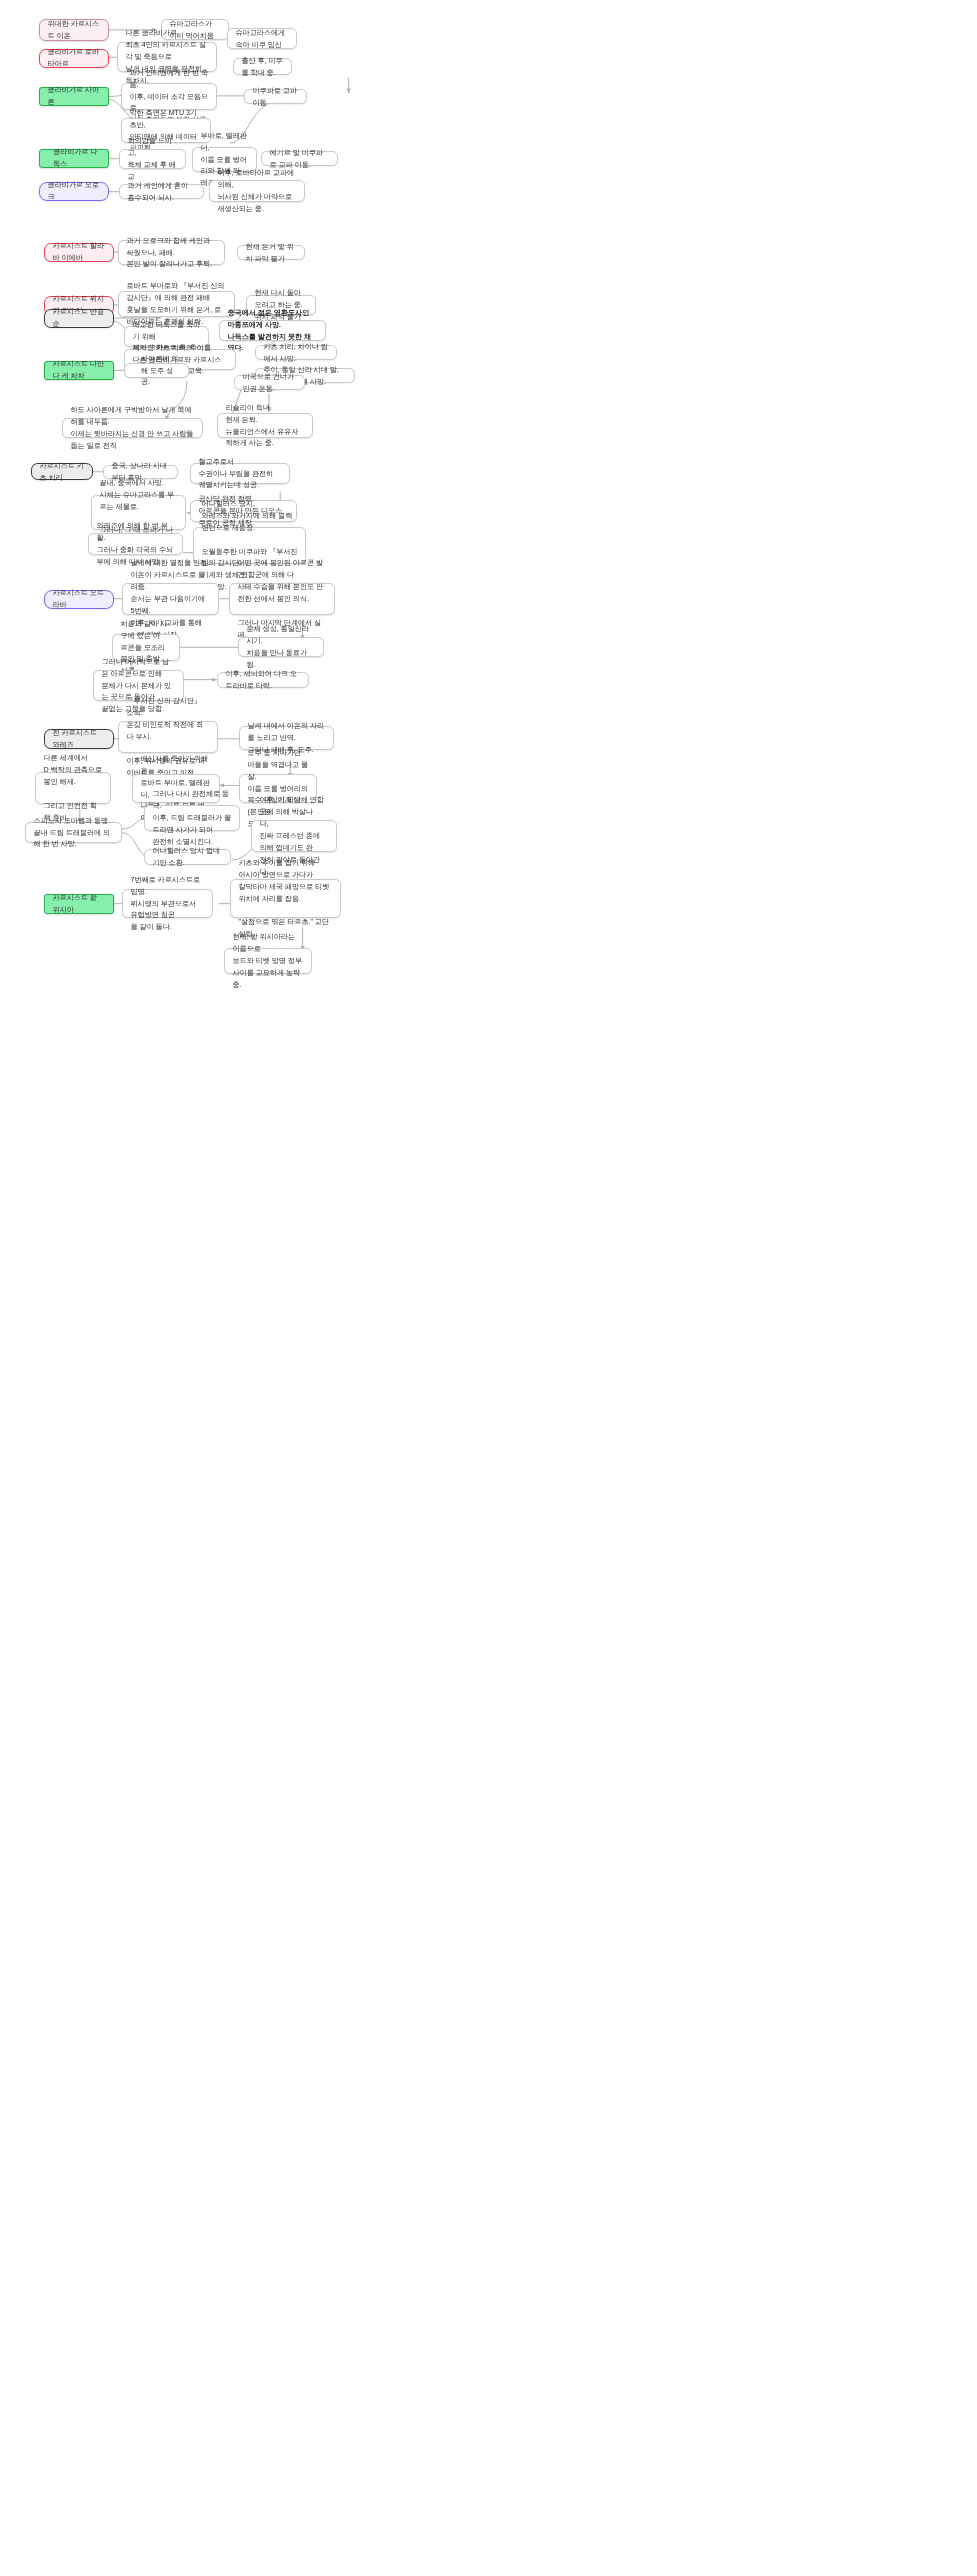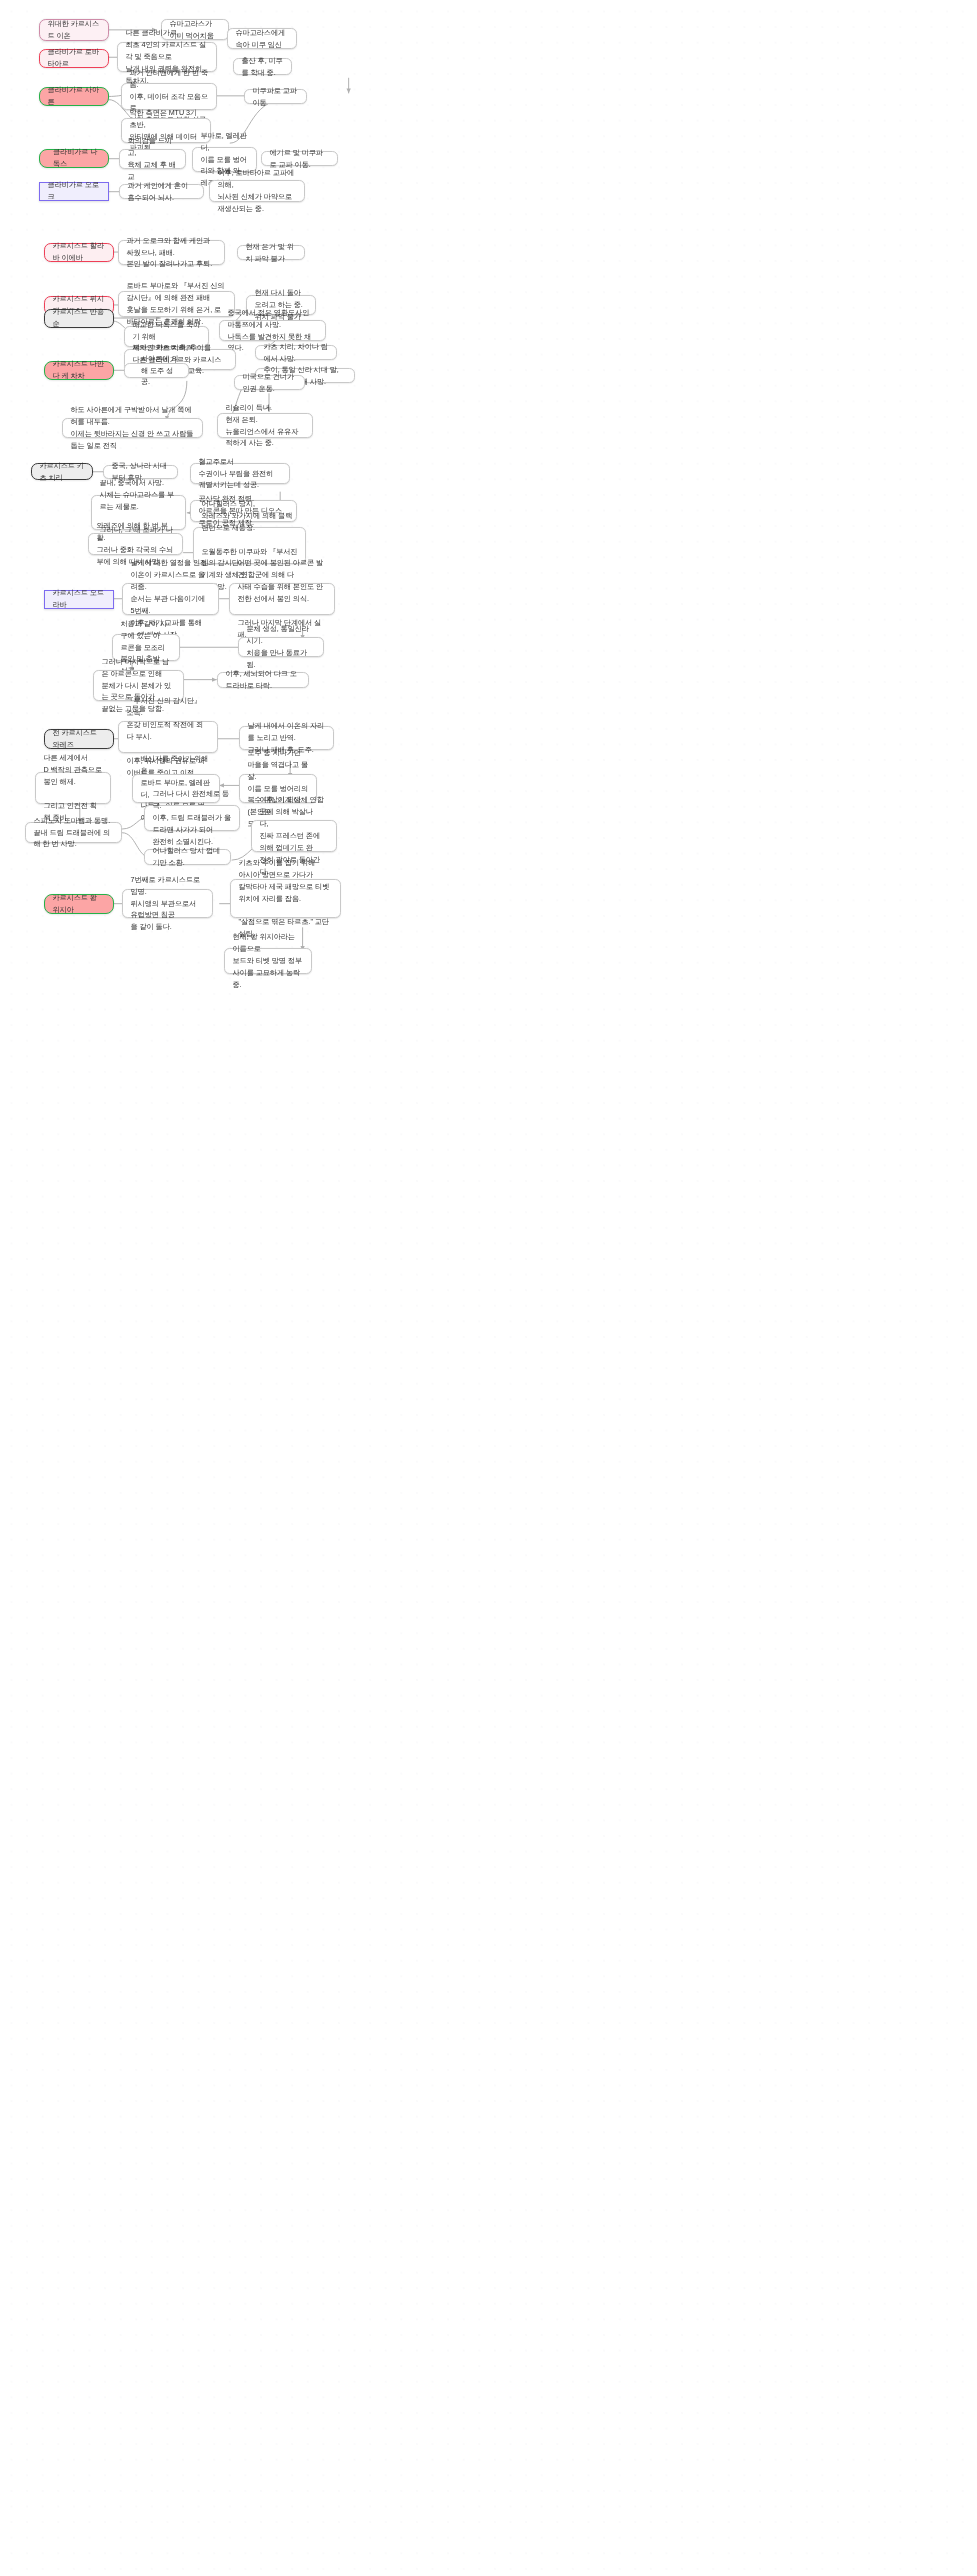--- a/index.html
+++ b/index.html
@@ -41,29 +41,29 @@
     border-radius:6.8px;
     box-shadow:0 0.6px 1.9px rgba(0,0,0,0.13);
   }
   .n-red{
     background:#fdeef1;
     border:1.2px solid #ef3f57;
     border-radius:6.8px;
     box-shadow:0 0.6px 1.9px rgba(0,0,0,0.13);
   }
   .n-green{
-    background:#fca5a5;
+    background:#86efac;
     border:1.2px solid #25b249;
-    border-radius:8px;
+    border-radius:3px;
     box-shadow:0 0.6px 1.9px rgba(0,0,0,0.13);
   }
   .n-purple{
     background:#f0eefd;
     border:1.2px solid #7d6bf0;
-    border-radius:0;
+    border-radius:8px;
     box-shadow:0 0.6px 1.9px rgba(0,0,0,0.13);
   }
   .n-dark{
     background:#ededed;
     border:1.2px solid #3b3b3b;
     border-radius:6.8px;
     box-shadow:0 0.6px 1.9px rgba(0,0,0,0.13);
   }
 </style>
 </head>
@@ -198,21 +198,21 @@
 훗날을 도모하기 위해 은거, 로바타아르는 흔쾌히 허락.</div>
 
   <div class="node" style="left:246px;top:295px;width:70px;height:20px;">현재 다시 돌아오려고 하는 중.
 위치 파악 불가</div>
 
   <div class="node n-dark" style="left:44px;top:309px;width:70px;height:18.7px;">카르시스트 반용순</div>
 
   <div class="node" style="left:124px;top:326px;width:85px;height:21px;">배교한 나독스를 죽이기 위해
 본인 고향으로 출격.</div>
 
-  <div class="node" style="left:219px;top:320px;width:107px;height:21px;">중국에서 젊은 영환도사인 마통쯔에게 사망.
+  <div class="node" style="left:219px;top:320px;width:107px;height:21px;font-weight:bold;">중국에서 젊은 영환도사인 마통쯔에게 사망.
 나독스를 발견하지 못한 채였다.</div>
 
   <div class="node" style="left:124px;top:349px;width:112px;height:21px;">제자인 카츠 치리, 추이를
 다른 클라비가르와 카르시스트 몰래 제자로서 교육.</div>
 
   <div class="node" style="left:255px;top:345px;width:82px;height:15px;">카츠 치리, 차이나 림에서 사망.</div>
 
   <div class="node" style="left:255px;top:368px;width:100px;height:15px;">추이, 통일 신라 시대 말, 세울가에 의해 사망.</div>
 
   <div class="node n-green" style="left:44px;top:361px;width:70px;height:18.7px;">카르시스트 나만 다 케 차차</div>

